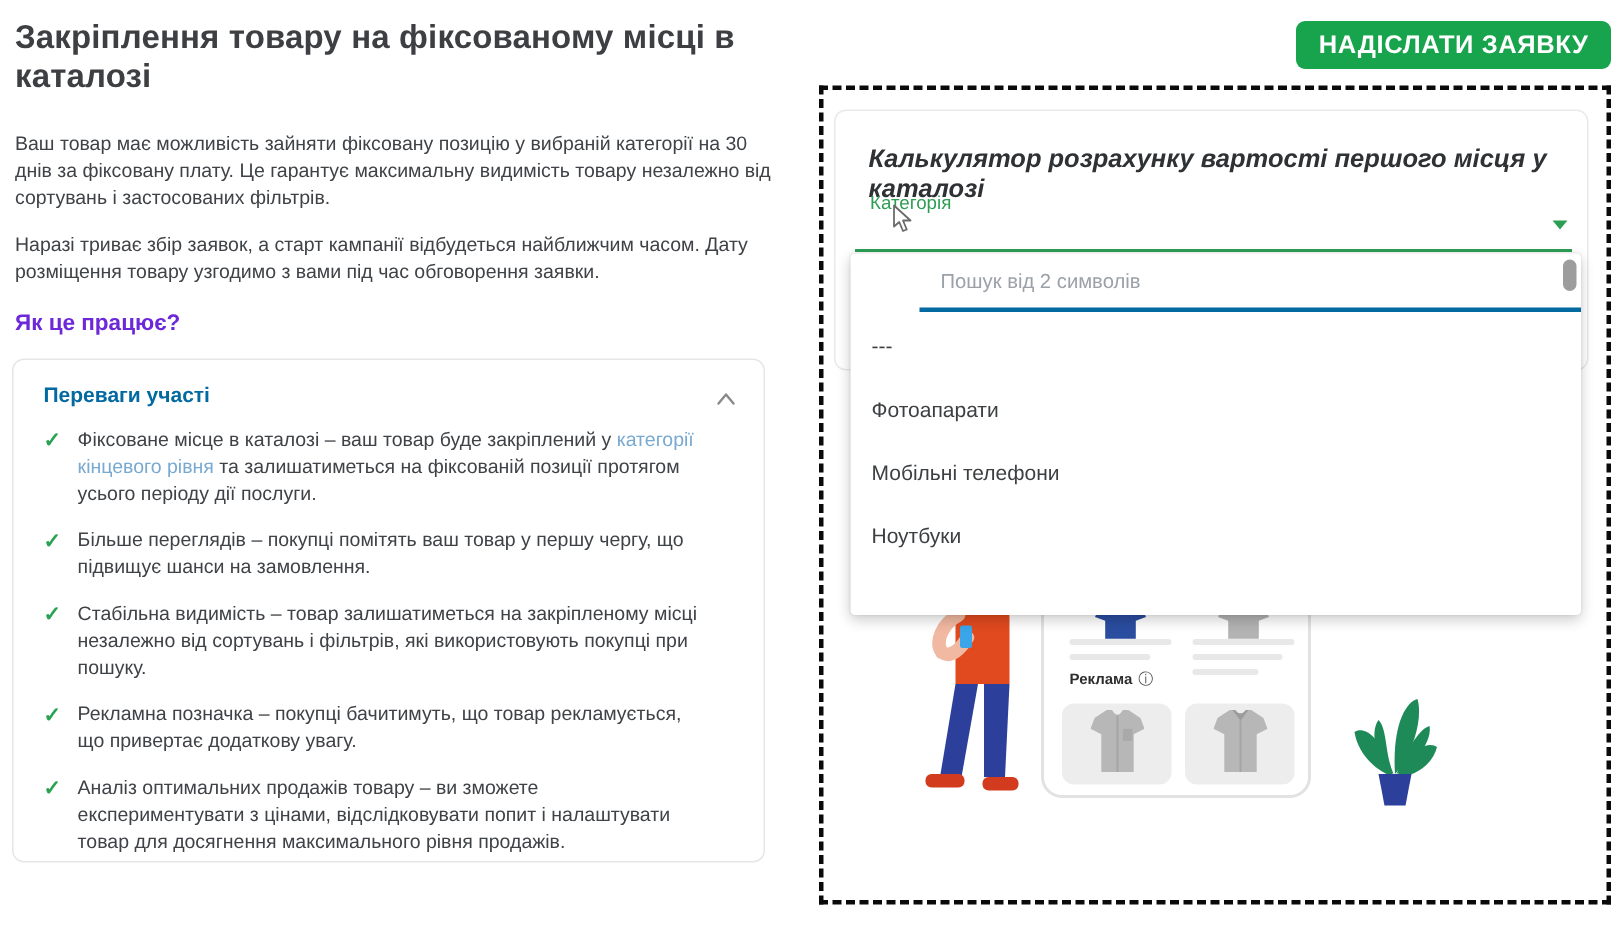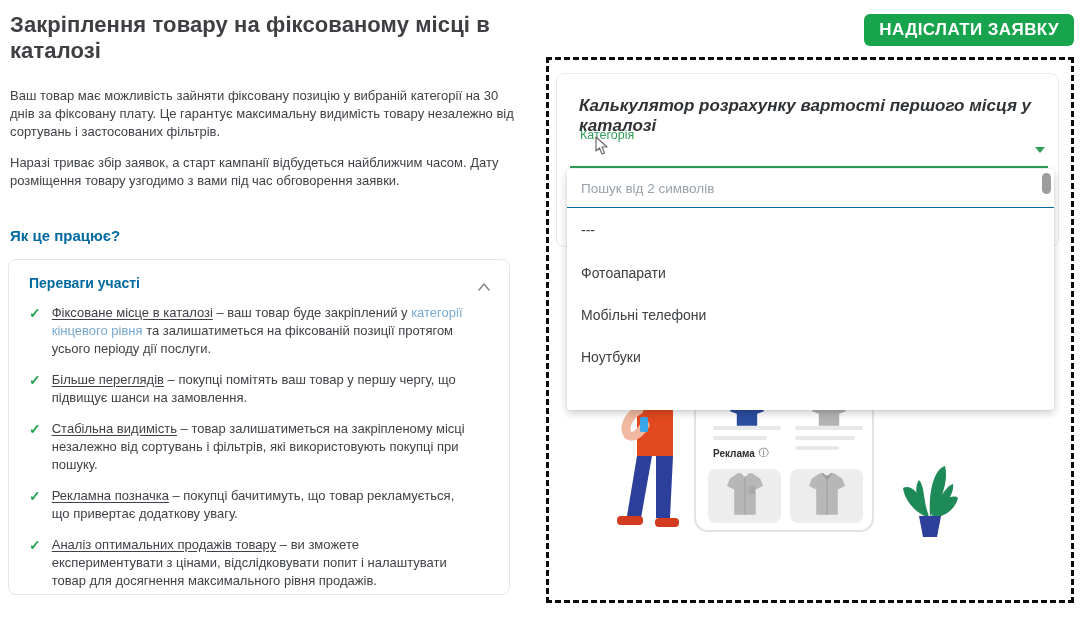--- a/index.html
+++ b/index.html
@@ -5,31 +5,31 @@
   * { margin:0; padding:0; box-sizing:border-box; }
   html,body { background:#ffffff; }
   body { font-family:"Liberation Sans", sans-serif; }
   .screen { position:relative; width:1080px; height:617px; background:#fff; overflow:hidden; }
 
   
   .left-col { position:absolute; left:10px; top:12px; width:506px; }
   .page-title { font-size:22px; font-weight:600; color:#3d3f42; letter-spacing:.1px; }
   .intro { font-size:13px; line-height:18px; color:#3f4246; margin-top:13px; }
   .intro.first { margin-top:23px; }
-  .how-heading { font-size:15px; font-weight:700; color:#0369a1; margin-top:37px; }
+  .how-heading { font-size:15px; font-weight:700; color:#6d28d9; margin-top:17px; }
 
   .benefits-card { margin-top:15px; margin-left:-2px; width:502px; height:336px;
     border:1px solid #e6e6e6; border-radius:8px; padding:12px 18px 12px 20px; overflow:hidden; background:#fff; }
   .benefits-header { display:flex; justify-content:space-between; align-items:center; margin-top:3px; }
   .benefits-title { font-size:14px; font-weight:700; color:#0369a1; }
   .chevron { width:14px; height:10px; display:inline-block; }
   .benefit-item { display:flex; gap:11px; margin-top:13px; }
   .check { color:#27a352; font-weight:700; font-size:14px; line-height:18px; }
   .benefit-text { font-size:13px; line-height:18px; color:#3f4246; max-width:416px; }
-  .lead { text-decoration:underline; text-underline-offset:2px;margin-top:32px; }
+  .lead { text-underline-offset:2px;margin-top:32px; }
   .blue-link { color:#78a9d1; text-decoration:none; cursor:pointer; }
 
   
   .apply-btn { position:absolute; top:14px; right:6px; height:32px; padding:0 15px;
     background:#18a44c; color:#fff; border:none; border-radius:6px;
     font-family:"Liberation Sans", sans-serif; font-size:17px; font-weight:700; letter-spacing:.4px; cursor:pointer; }
 
   
   .dashed-box { position:absolute; left:546px; top:57px; width:528px; height:546px;
     border:3px dashed #0a0a0a; background:transparent; }
@@ -40,21 +40,21 @@
   .calc-title { position:absolute; left:22px; top:22px; font-size:17px; font-weight:700; color:#2f3235;font-style:italic; }
   .category-label { position:absolute; left:23px; top:54px; font-size:12.5px; color:#2e9e55; }
   .select-field { position:absolute; left:13px; top:64px; width:478px; height:30px;
     border-bottom:2px solid #2e9e55; cursor:pointer; }
   .dd-arrow { position:absolute; right:3px; top:9px; width:0; height:0;
     border-left:5px solid transparent; border-right:5px solid transparent; border-top:6px solid #2e9e55; }
 
   
   .dropdown { position:absolute; left:18px; top:109px; width:487px; height:241px; background:#fff;
     border-radius:3px; box-shadow:0 3px 9px rgba(0,0,0,.2), 0 0 2px rgba(0,0,0,.1); z-index:5; overflow:hidden; }
-  .search-row { height:39px; border-bottom:1px solid #0369a1; display:flex; align-items:center; padding:0 14px; }
+  .search-row { height:39px; border-bottom:3px solid #0369a1; display:flex; align-items:center; padding:0 14px;margin-left:46px; }
   .search-row input { border:none; outline:none; width:95%; font-family:"Liberation Sans", sans-serif;
     font-size:13.5px; color:#3d3d3d; background:transparent; }
   .search-row input::placeholder { color:#9aa1a9; }
   .scroll-thumb { position:absolute; right:3px; top:4px; width:9px; height:21px; background:#9d9d9d; border-radius:5px; cursor:pointer; }
   .option { display:flex; align-items:center; height:42px; padding:0 14px; font-size:14px; color:#3d4043; cursor:pointer; }
   .option.first { height:44px; }
 
   
   .cursor { position:absolute; left:44px; top:76px; z-index:10; }
 

